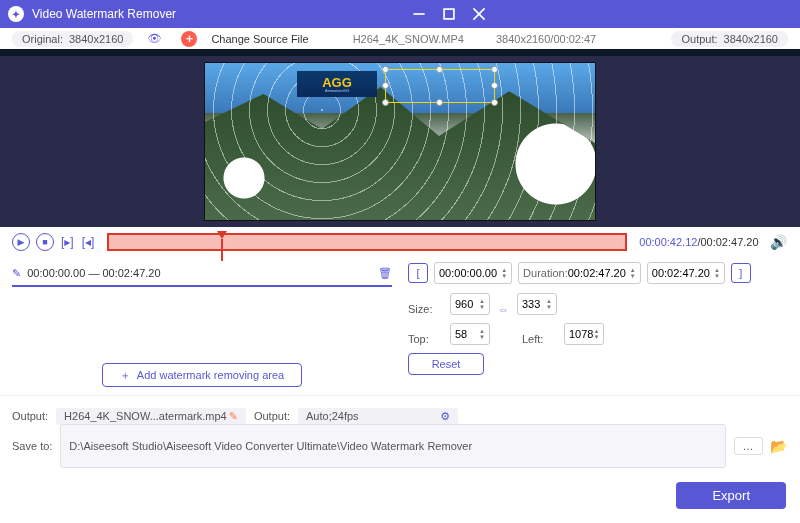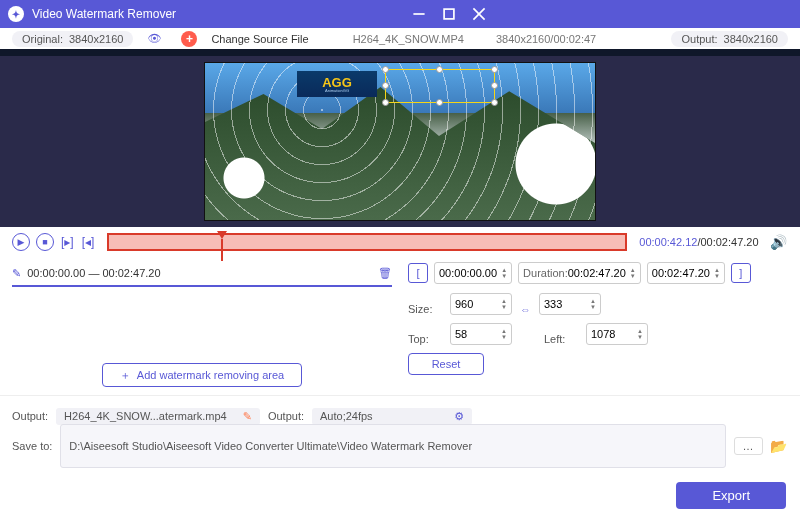--- a/index.html
+++ b/index.html
@@ -43,26 +43,26 @@
 .addarea{border:1px solid #5858d6;color:#5858d6;border-radius:4px;height:24px;display:flex;align-items:center;justify-content:center;gap:6px;width:200px;margin:0 auto;cursor:pointer;}
 .trimrow{display:flex;align-items:center;gap:6px;height:24px;margin-bottom:8px;}
 .brkbtn{border:1px solid #5858d6;color:#5858d6;border-radius:3px;width:20px;height:20px;display:flex;align-items:center;justify-content:center;cursor:pointer;}
 .numfld{border:1px solid #ccc;border-radius:3px;height:22px;display:flex;align-items:center;padding:0 4px;font-size:11px;position:relative;min-width:72px;}
 .numfld .lbl{color:#666;margin-right:0;}
 .numfld .val{flex:1;}
 .stepper{display:flex;flex-direction:column;margin-left:4px;gap:0;}
 .stepper span{font-size:6px;line-height:6px;color:#777;cursor:pointer;}
 .row{display:flex;align-items:flex-end;gap:8px;margin-bottom:8px;height:22px;}
 .row .lab{width:34px;color:#555;}
-.sfld{border:1px solid #ccc;border-radius:3px;height:22px;width:62px;display:flex;align-items:center;padding:0 4px;}
+.sfld{border:1px solid #ccc;border-radius:3px;height:22px;width:40px;display:flex;align-items:center;padding:0 4px;}
 .link{color:#5858d6;}
 .reset{border:1px solid #5858d6;color:#5858d6;border-radius:4px;height:22px;width:76px;display:flex;align-items:center;justify-content:center;cursor:pointer;}
 .outsec{padding:8px 12px;font-size:11px;color:#555;border-top:1px solid #eee;margin-top:8px;}
 .outrow{display:flex;align-items:center;gap:8px;height:24px;}
-.ofld{background:#f1f1f6;border-radius:3px;padding:2px 8px;display:flex;align-items:center;gap:16px;}
+.ofld{background:#f1f1f6;border-radius:3px;padding:2px 8px;display:flex;align-items:center;gap:2px;}
 .pencil{color:#ff7a4d;}
 .gear{color:#5858d6;}
 .save{background:#f6f6fa;border:1px solid #e0e0e8;border-radius:3px;padding:15px 8px;flex:1;display:flex;align-items:center;}
 .dots{border:1px solid #ddd;border-radius:3px;padding:2px 8px;cursor:pointer;}
 .folder{color:#5858d6;font-size:14px;cursor:pointer;}
 .export{background:#5858d6;color:#fff;border-radius:4px;padding:6px 36px;margin-left:auto;cursor:pointer;position:absolute;right:14px;bottom:14px;font-size:13px;}
 </style>
 </head>
 <body>
 

